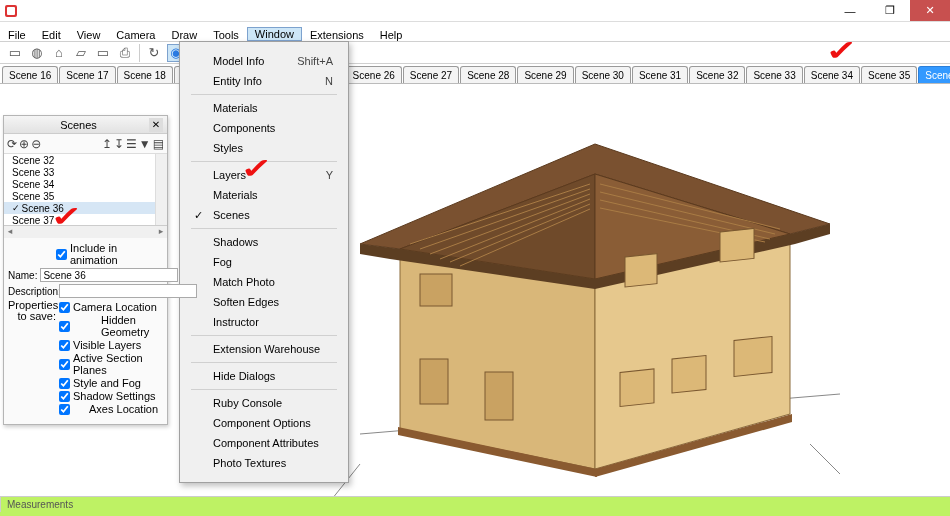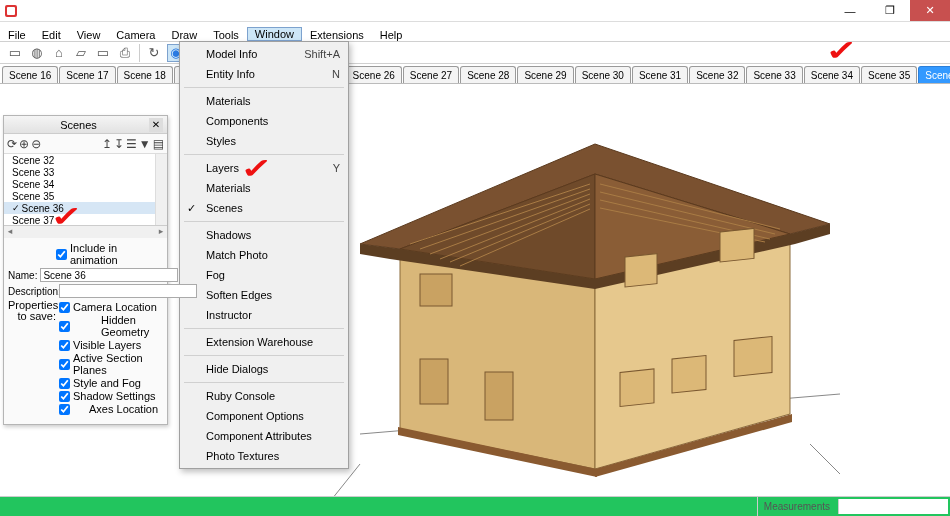--- a/index.html
+++ b/index.html
@@ -30,21 +30,21 @@
 .tab.active { background:#3399ff; color:#fff; border-color:#2b7fd9; }
 
 
 .viewport { position:absolute; left:0; top:84px; right:0; bottom:24px; background:#fff; }
 .house { position:absolute; left:320px; top:30px; }
 
 
 .check { position:absolute; font-size:28px; color:#e11; font-weight:bold; transform:scaleX(1.4); pointer-events:none; }
 
 
-.dropdown { position:absolute; left:179px; top:41px; width:170px; background:#f0f0f0; border:1px solid #a0a0a0; box-shadow:2px 3px 6px rgba(0,0,0,.25); padding:2px; }
+.dropdown { position:absolute; left:179px; top:41px; width:170px; background:#f0f0f0; border:1px solid #a0a0a0; box-shadow:2px 3px 6px rgba(0,0,0,.25); padding:9px; }
 .dropdown .row { height:20px; display:flex; align-items:center; padding:0 6px 0 24px; position:relative; }
 .dropdown .row .sc { margin-left:auto; color:#444; }
 .dropdown .row .chk { position:absolute; left:5px; font-size:11px; }
 .dropdown .sep { height:1px; background:#d0d0d0; margin:3px 2px; }
 
 
 .scenes { position:absolute; left:3px; top:115px; width:165px; background:#fafafa; border:1px solid #b5b5b5; box-shadow:1px 2px 4px rgba(0,0,0,.2); }
 .scenes .hdr { height:18px; background:linear-gradient(#f5f5f5,#e2e2e2); display:flex; align-items:center; padding:0 4px; border-bottom:1px solid #ccc;}
 .scenes .hdr .ttl{ flex:1; text-align:center; font-size:11px; }
 .scenes .hdr .x{ width:14px; height:14px; background:#ddd; display:flex; align-items:center; justify-content:center; font-size:10px;}
@@ -58,21 +58,21 @@
 .scenes .hscroll .a{ width:12px; text-align:center; font-size:9px; color:#777;}
 .scenes .props{ padding:3px 4px 6px 4px; }
 .scenes .props .prow{ display:flex; align-items:center; margin:2px 0; gap:3px;}
 .scenes .props .lbl{ width:48px; text-align:right; font-size:10px; }
 .scenes .props input[type=text]{ flex:1; height:14px; font-size:10px; border:1px solid #aaa; padding:0 2px;}
 .scenes .props .cb{ display:flex; align-items:center; gap:3px; font-size:10px; margin:1px 0 1px 52px; }
 .scenes .props .cb.inc{ margin-left:48px;}
 .scenes .props .cb input{ width:11px; height:11px;}
 
 
-.status { position:absolute; left:0; right:0; bottom:0; height:20px; border-top:1px solid #ccc; background:#22c55e; display:flex; }
+.status { position:absolute; left:0; right:0; bottom:0; height:20px; border-top:1px solid #ccc; background:#bef264; display:flex;flex-direction:column; }
 .status .sp{ flex:1; }
 .status .mlab{ padding:2px 6px; border-left:1px solid #ccc; display:flex; align-items:center; font-size:10px; color:#555;}
 .status .mval{ width:110px; border-left:1px solid #ccc; background:#fff; margin:2px; }
 
 </style>
 </head>
 <body>
 
 <div class="titlebar">
   <div class="appicon">
@@ -237,24 +237,24 @@
     </div>
     <div class="row">
       <span class="chk">✓</span>
       <span>Scenes</span>
     </div>
     <div class="sep"></div>
     <div class="row">
       <span>Shadows</span>
     </div>
     <div class="row">
+      <span>Fog</span>
+    </div>
+    <div class="row">
       <span>Match Photo</span>
-    </div>
-    <div class="row">
-      <span>Fog</span>
     </div>
     <div class="row">
       <span>Soften Edges</span>
     </div>
     <div class="row">
       <span>Instructor</span>
     </div>
     <div class="sep"></div>
     <div class="row">
       <span>Extension Warehouse</span>

